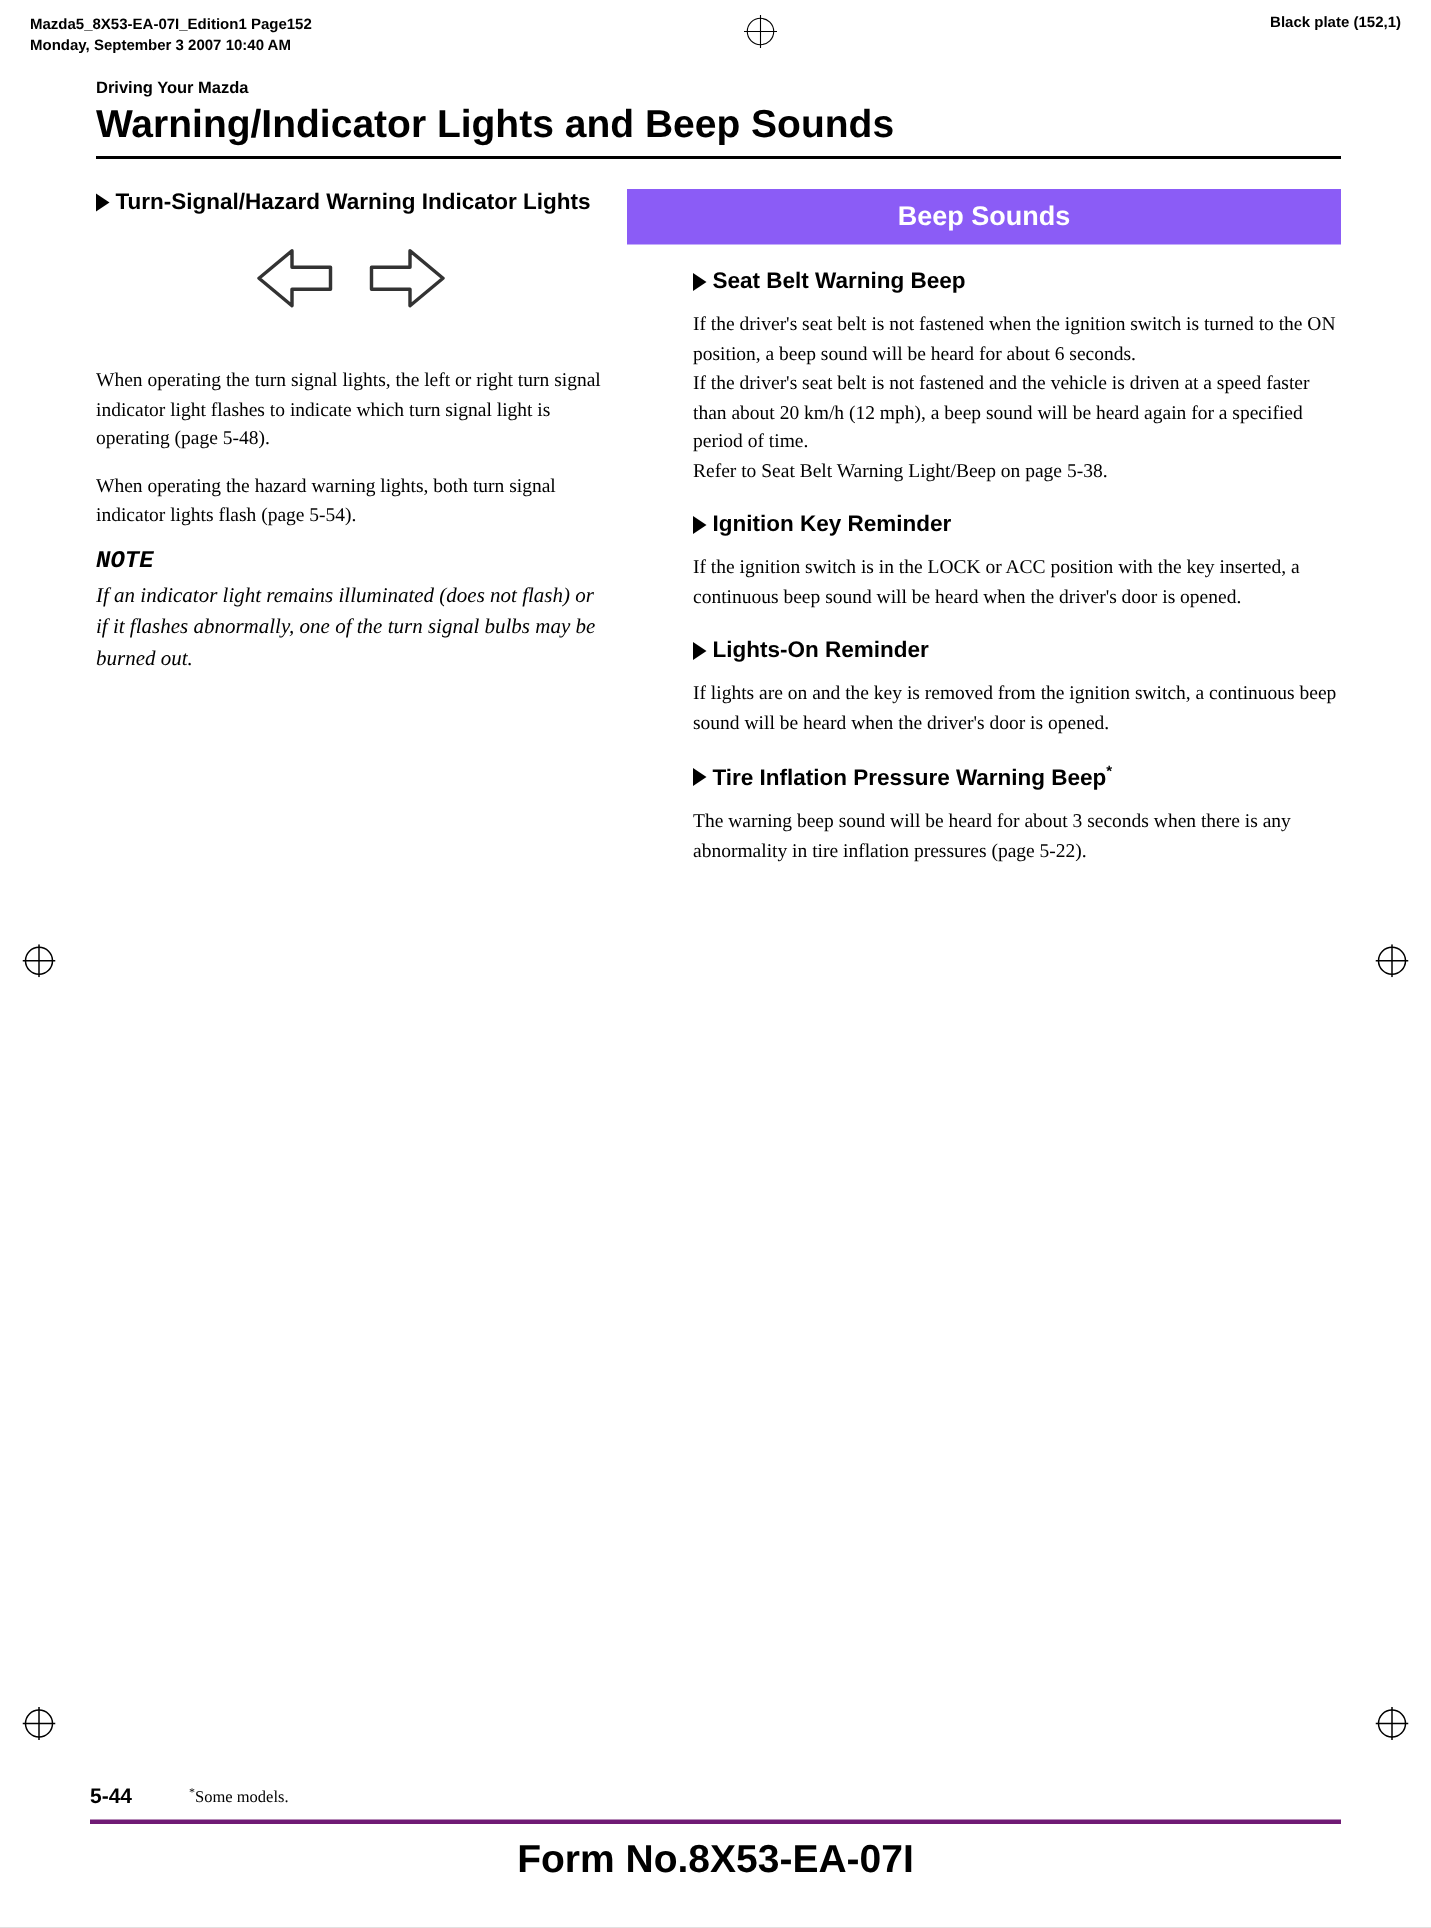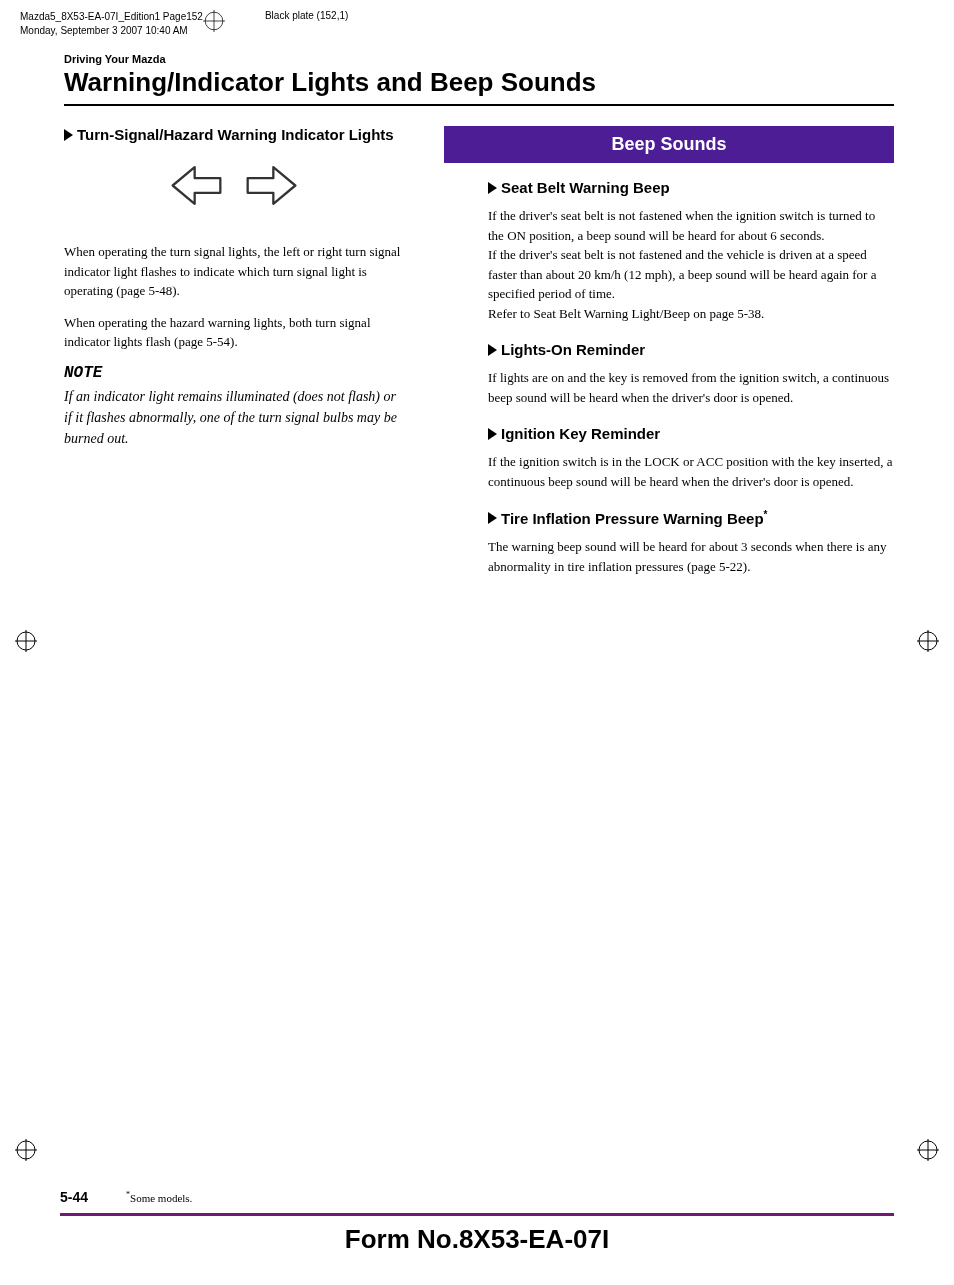--- a/index.html
+++ b/index.html
@@ -17,24 +17,26 @@
       width: 954px;
       min-height: 1285px;
       background: #fff;
       position: relative;
       padding: 0;
     }
 
     
     .top-bar {
       display: flex;
+      justify-content: space-between;
       align-items: flex-start;
       padding: 10px 20px 5px 20px;
       font-size: 10px;
       font-family: Arial, sans-serif;
+      font-weight: bold;
     }
 
     .top-left-text {
       font-size: 10px;
       line-height: 1.4;
     }
 
     .top-center {
       display: flex;
       flex-direction: column;
@@ -68,21 +70,21 @@
 
     .title-rule {
       border: none;
       border-top: 2px solid #000;
       margin-bottom: 20px;
     }
 
     
     .two-col {
       display: flex;
-      gap: 40px;
+      gap: 14px;
     }
 
     .left-col {
       flex: 0 0 340px;
       max-width: 340px;
     }
 
     .right-col {
       flex: 1;
     }
@@ -104,21 +106,21 @@
       height: 0;
       border-left: 9px solid #000;
       border-top: 6px solid transparent;
       border-bottom: 6px solid transparent;
       margin-top: 3px;
       flex-shrink: 0;
     }
 
     
     .beep-sounds-header {
-      background: #4c1d95;
+      background: #8b5cf6;
       color: #fff;
       text-align: center;
       font-size: 18px;
       font-weight: bold;
       font-family: Arial, sans-serif;
       padding: 8px 10px;
       margin-bottom: 16px;
     }
 
     
@@ -313,31 +315,31 @@
           <div class="body-text">
             If the driver's seat belt is not fastened when the ignition switch is turned to the ON position, a beep sound will be heard for about 6 seconds.<br>
             If the driver's seat belt is not fastened and the vehicle is driven at a speed faster than about 20 km/h (12 mph), a beep sound will be heard again for a specified period of time.<br>
             Refer to Seat Belt Warning Light/Beep on page 5-38.
           </div>
         </div>
 
         <div class="right-section">
           <div class="section-heading">
             <span class="triangle"></span>
-            <span>Lights-On Reminder</span>
-          </div>
-          <div class="body-text">If lights are on and the key is removed from the ignition switch, a continuous beep sound will be heard when the driver's door is opened.</div>
+            <span>Ignition Key Reminder</span>
+          </div>
+          <div class="body-text">If the ignition switch is in the LOCK or ACC position with the key inserted, a continuous beep sound will be heard when the driver's door is opened.</div>
         </div>
 
         <div class="right-section">
           <div class="section-heading">
             <span class="triangle"></span>
-            <span>Ignition Key Reminder</span>
-          </div>
-          <div class="body-text">If the ignition switch is in the LOCK or ACC position with the key inserted, a continuous beep sound will be heard when the driver's door is opened.</div>
+            <span>Lights-On Reminder</span>
+          </div>
+          <div class="body-text">If lights are on and the key is removed from the ignition switch, a continuous beep sound will be heard when the driver's door is opened.</div>
         </div>
 
         <div class="right-section">
           <div class="section-heading">
             <span class="triangle"></span>
             <span><span>Tire Inflation Pressure Warning Beep</span><sup class="asterisk">*</sup></span>
           </div>
           <div class="body-text">The warning beep sound will be heard for about 3 seconds when there is any abnormality in tire inflation pressures (page 5-22).</div>
         </div>
 

